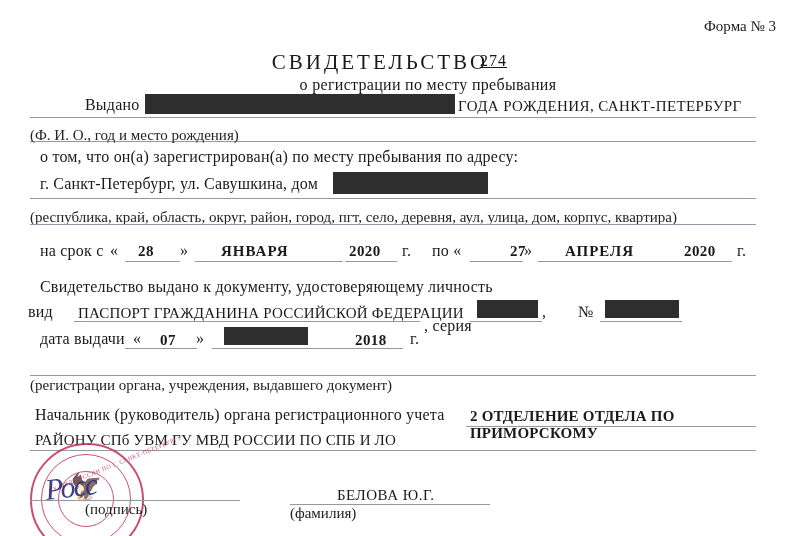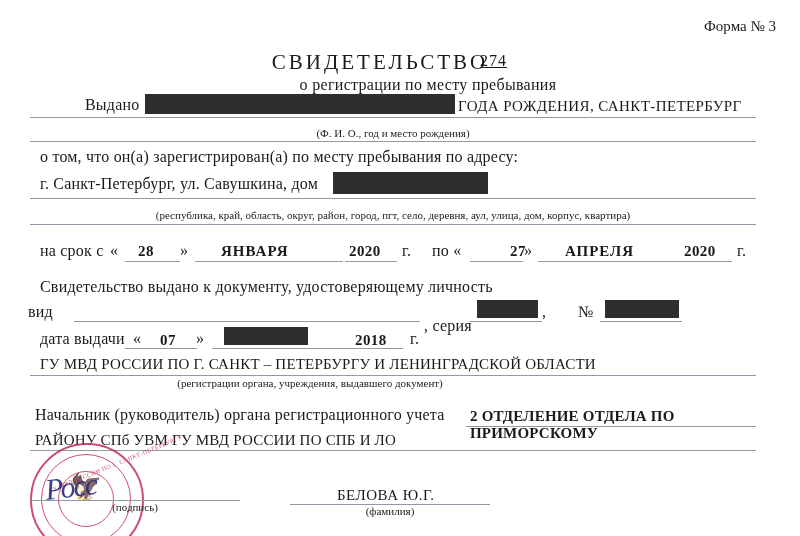--- a/index.html
+++ b/index.html
@@ -57,22 +57,21 @@
   .subtitle-inner { display: inline-block; margin-left: -40px; }
 
   
   .rule {
     border-bottom: 1px solid #8f9aa6;
     height: 0;
   }
 
   .lbl { font-size: 16px; letter-spacing: .2px; }
   .caption {
-    font-size: 11px;
-    text-align: center;
+    font-size: 15px;
     color: #222;
   }
 
   .redact {
     background: #2e2e2e;
     display: block;
   }
 
   .value {
     font-size: 15px;
@@ -183,41 +182,41 @@
   <div class="abs rule" style="left:125px; top:261px; width:55px;"></div>
   <div class="abs rule" style="left:195px; top:261px; width:148px;"></div>
   <div class="abs rule" style="left:345px; top:261px; width:52px;"></div>
   <div class="abs rule" style="left:470px; top:261px; width:53px;"></div>
   <div class="abs rule" style="left:538px; top:261px; width:142px;"></div>
   <div class="abs rule" style="left:680px; top:261px; width:52px;"></div>
 
   <div class="abs lbl" style="left:40px; top:278px;">Свидетельство выдано к документу, удостоверяющему личность</div>
 
   <div class="abs lbl" style="left:28px; top:303px;">вид</div>
+  <div class="abs value" style="left:78px; top:305px; letter-spacing:.2px;">ПАСПОРТ ГРАЖДАНИНА РОССИЙСКОЙ ФЕДЕРАЦИИ</div>
   <div class="abs lbl" style="left:424px; top:285px;margin-top:32px;">, серия</div>
   <div class="abs redact" style="left:477px; top:300px; width:61px; height:18px;"></div>
   <div class="abs lbl" style="left:542px; top:303px;">,</div>
   <div class="abs lbl" style="left:578px; top:303px;">№</div>
   <div class="abs redact" style="left:605px; top:300px; width:74px; height:18px;"></div>
   <div class="abs rule" style="left:74px; top:321px; width:346px;"></div>
   <div class="abs rule" style="left:470px; top:321px; width:72px;"></div>
   <div class="abs rule" style="left:600px; top:321px; width:82px;"></div>
 
   <div class="abs lbl" style="left:40px; top:330px;">дата выдачи</div>
   <div class="abs lbl" style="left:133px; top:330px;">«</div>
   <div class="abs value" style="left:160px; top:332px; font-weight:bold;">07</div>
   <div class="abs lbl" style="left:196px; top:330px;">»</div>
   <div class="abs redact" style="left:224px; top:327px; width:84px; height:18px;"></div>
   <div class="abs value" style="left:355px; top:332px; font-weight:bold;">2018</div>
   <div class="abs lbl" style="left:410px; top:330px;">г.</div>
   <div class="abs rule" style="left:125px; top:348px; width:72px;"></div>
   <div class="abs rule" style="left:212px; top:348px; width:139px;"></div>
   <div class="abs rule" style="left:351px; top:348px; width:52px;"></div>
 
-  <div class="abs value" style="left:40px; top:356px; letter-spacing:.2px;">ГУ  МВД  РОССИИ  ПО  Г. САНКТ – ПЕТЕРБУРГУ  И  ЛЕНИНГРАДСКОЙ  ОБЛАСТИ</div>
   <div class="abs rule" style="left:30px; top:375px; width:726px;"></div>
   <div class="abs caption" style="left:30px; top:377px; width:560px;">(регистрации органа, учреждения, выдавшего документ)</div>
 
   <div class="abs lbl" style="left:35px; top:406px;">Начальник (руководитель) органа регистрационного учета</div>
   <div class="abs value" style="left:470px; top:408px; letter-spacing:.2px;font-weight:bold;">2 ОТДЕЛЕНИЕ ОТДЕЛА  ПО ПРИМОРСКОМУ</div>
   <div class="abs rule" style="left:466px; top:426px; width:290px;"></div>
 
   <div class="abs value" style="left:35px; top:432px; letter-spacing:.2px;">РАЙОНУ СПб УВМ  ГУ  МВД РОССИИ  ПО СПБ  И  ЛО</div>
   <div class="abs rule" style="left:30px; top:450px; width:726px;"></div>
 

